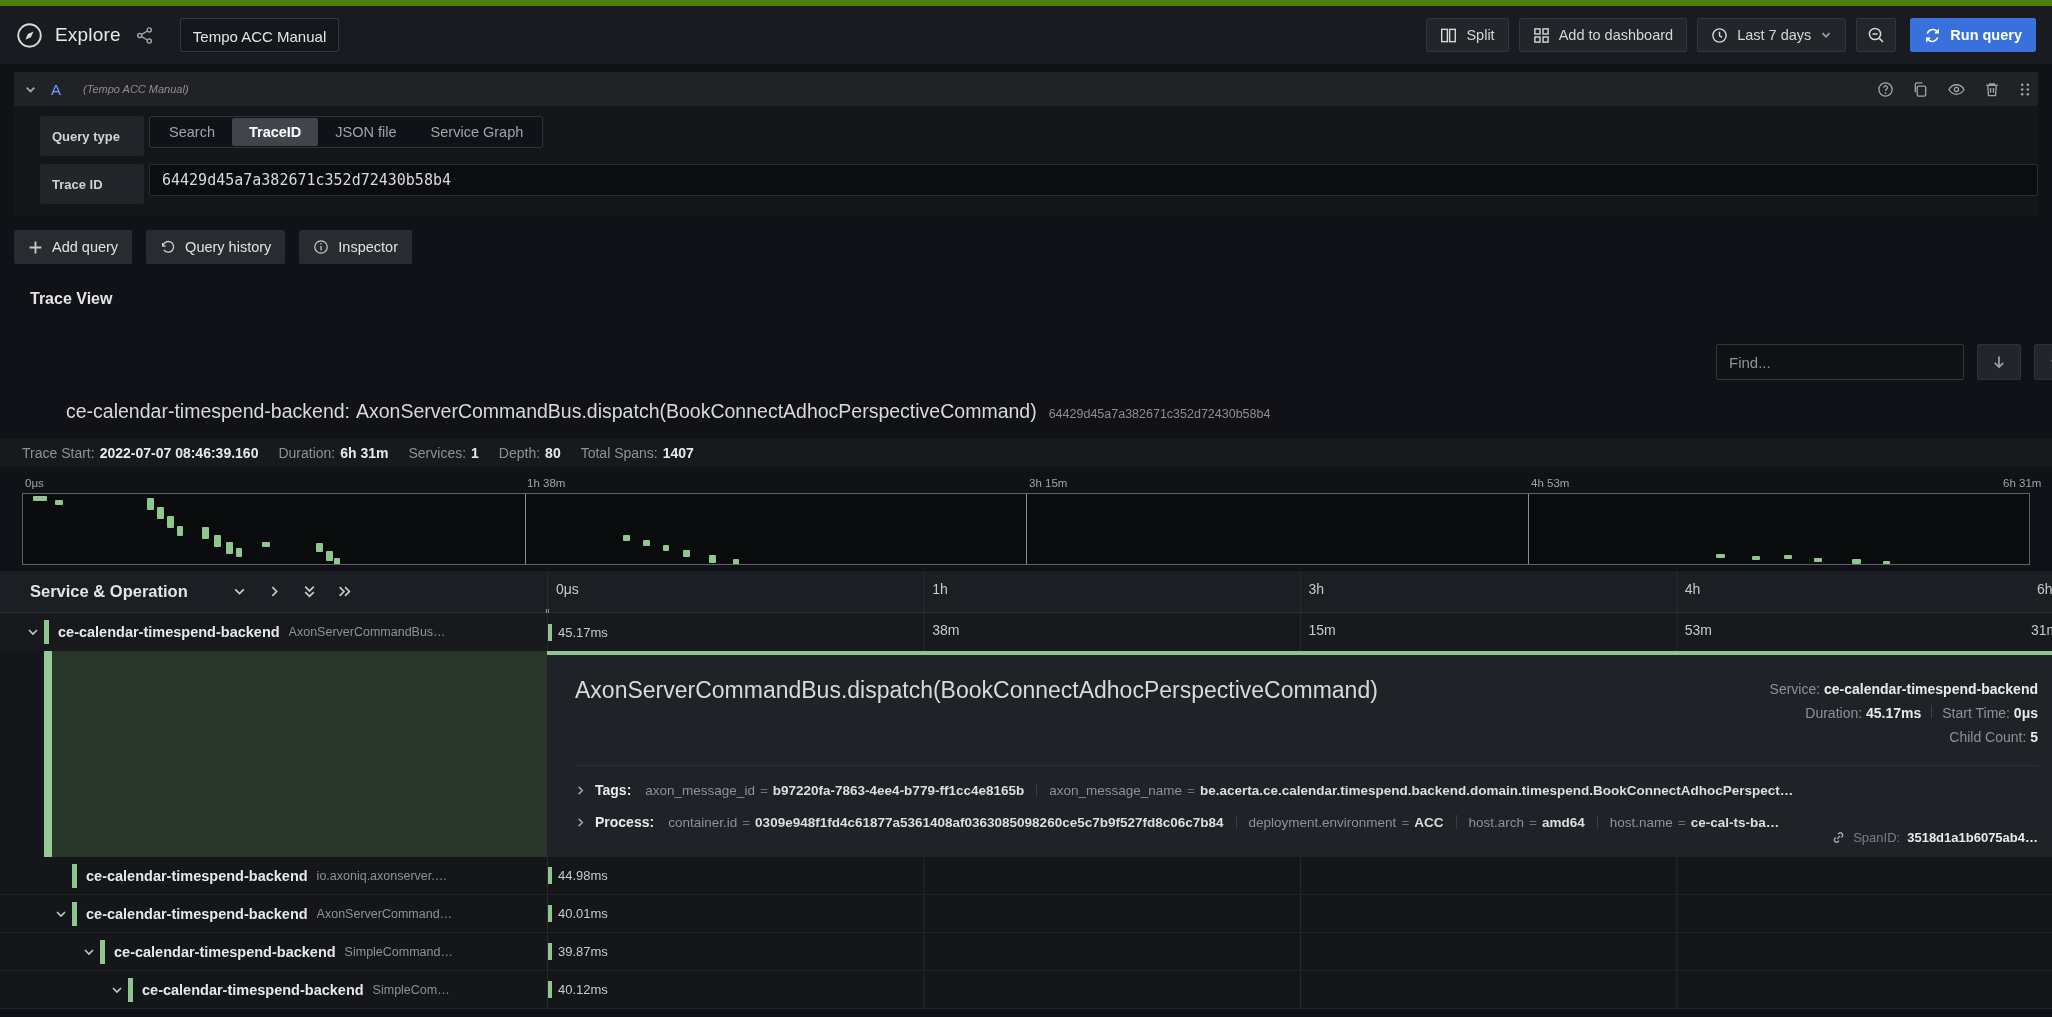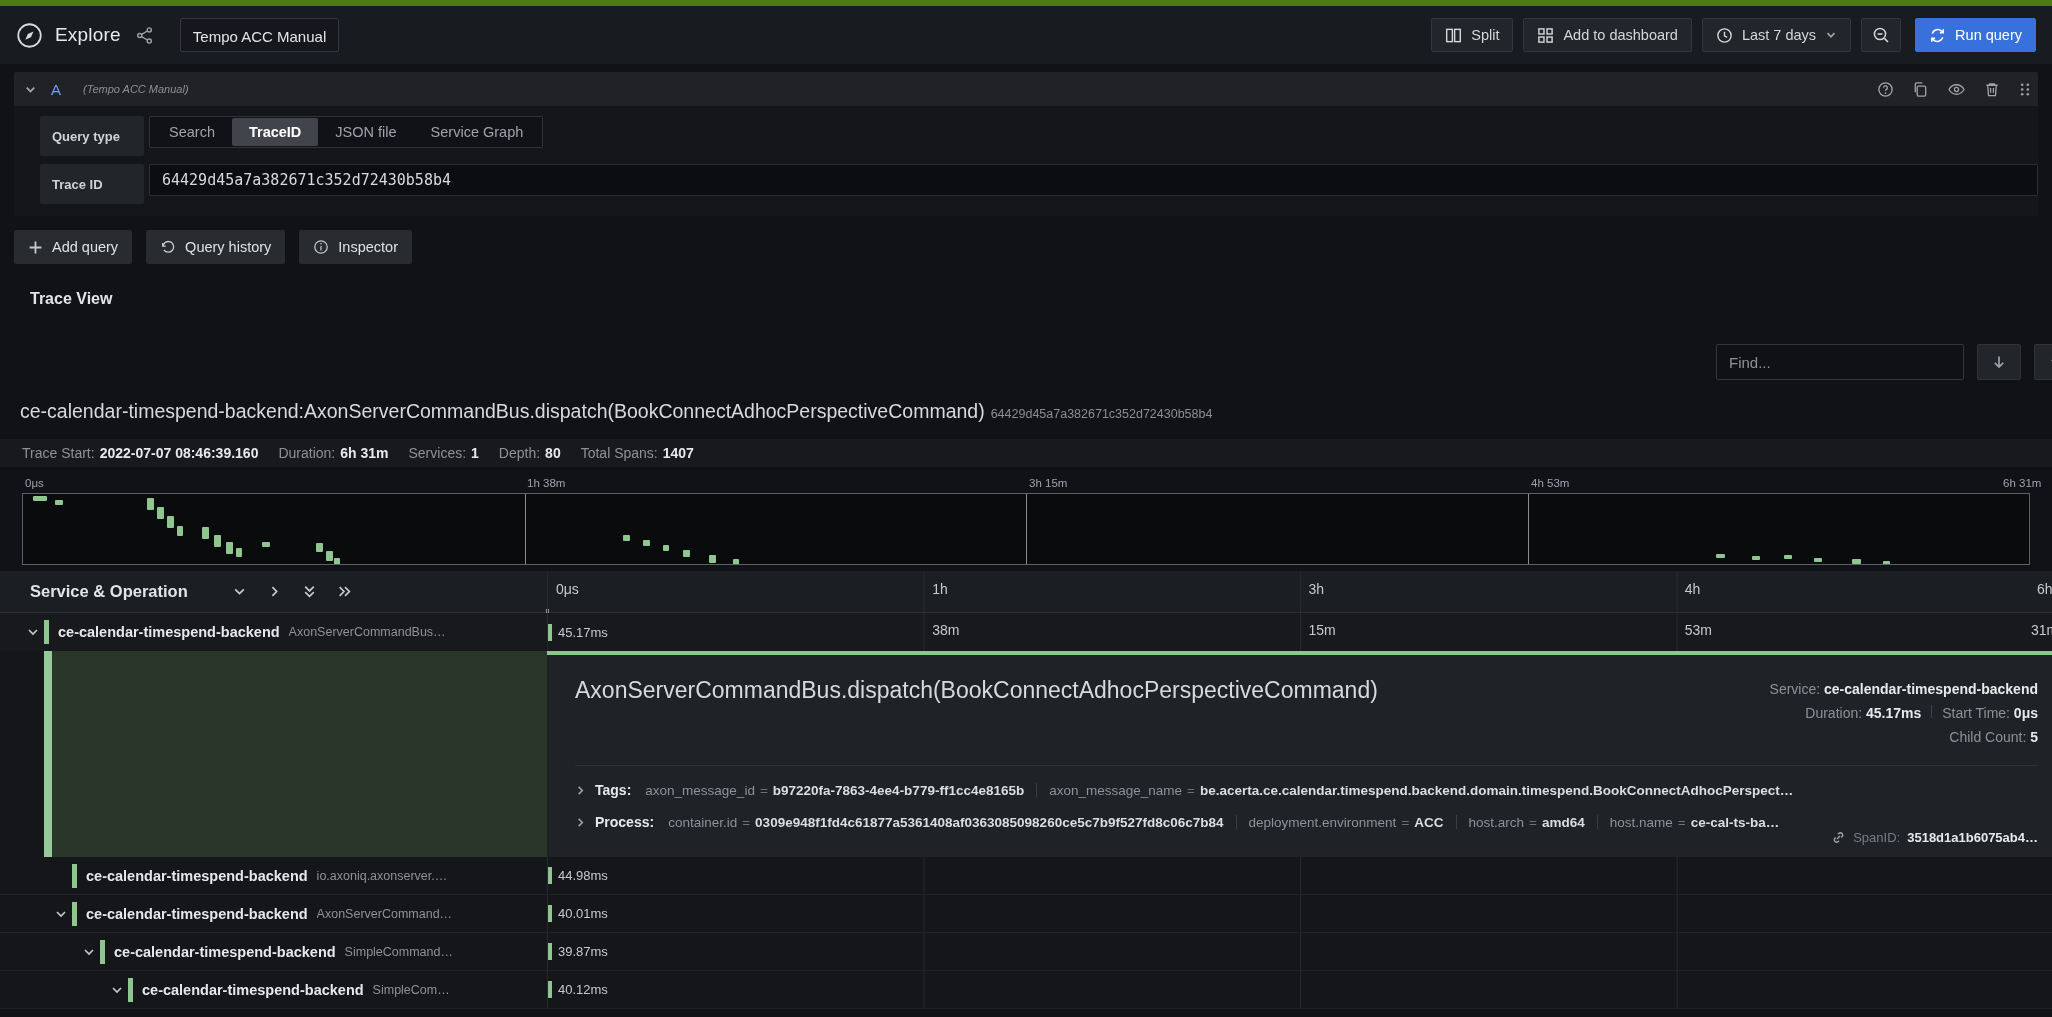--- a/index.html
+++ b/index.html
@@ -29,21 +29,21 @@
   }
   .ds-picker .ds-name { font-size:15px; color:#e3e4e6; }
   .chev { color:#9fa3a8; }
   .topbar-right { display:flex; align-items:center; gap:10px; }
   .tb-btn {
     height:34px; display:flex; align-items:center; gap:9px; padding:0 13px;
     background:#222529; border:1px solid #33363c; border-radius:2px;
     color:#d5d7db; font-size:14.5px; font-weight:500; cursor:pointer;
   }
   .tb-btn.icon-only { padding:0 10px; }
-  .tb-btn.primary { background:#3871dc; border-color:#3871dc; color:#fff; }
+  .tb-btn.primary { background:#3871dc; border-color:#3871dc; color:#fff;font-weight:bold; }
   .timepicker { display:flex; align-items:center; }
   .run-query { margin-left:4px; }
 
   
   .query-wrap { padding:8px 14px 0 14px; }
   .q-header {
     height:34px; background:#202226; display:flex; align-items:center; padding:0 10px;
     border-radius:2px 2px 0 0;
   }
   .q-header .q-letter { color:#6e9fff; font-size:15px; font-weight:500; margin:0 0 0 14px; }
@@ -87,21 +87,21 @@
     width:248px; height:36px; background:#0f1115; border:1px solid #33363c; border-radius:2px;
     color:#d8d9da; font-size:15px; padding:0 12px; outline:none;
   }
   .find-input::placeholder { color:#8e9196; }
   .find-btn {
     width:44px; height:36px; background:#222529; border:1px solid #2f3237; border-radius:2px;
     color:#9fa3a8; display:flex; align-items:center; justify-content:center; cursor:pointer; flex:0 0 auto;
   }
   .find-btn.cut { width:44px; margin-right:-26px; }
 
-  .trace-title-row { padding:20px 0 0 20px; display:flex; align-items:baseline; white-space:nowrap; }
+  .trace-title-row { padding:20px 0 0 20px; display:flex; align-items:baseline; gap:6px; white-space:nowrap;margin-left:46px; }
   .trace-title { font-size:19.5px; font-weight:500; color:#d8d9da; }
   .trace-id-small { font-size:12.5px; color:#8e8e92; margin-left:6px; }
 
   .meta-bar {
     margin:16px 0 0 0; background:#17191d; height:28px; display:flex; align-items:center;
     padding-left:22px; gap:20px; font-size:14px;
   }
   .meta-item { display:flex; gap:5px; align-items:center; white-space:nowrap; }
   .meta-label { color:#8e9196; }
   .meta-value { color:#e8e9ea; font-weight:700; }

